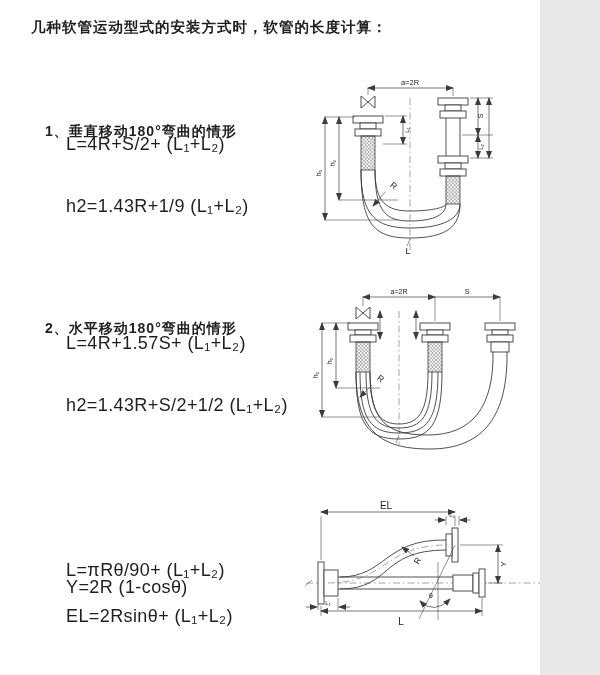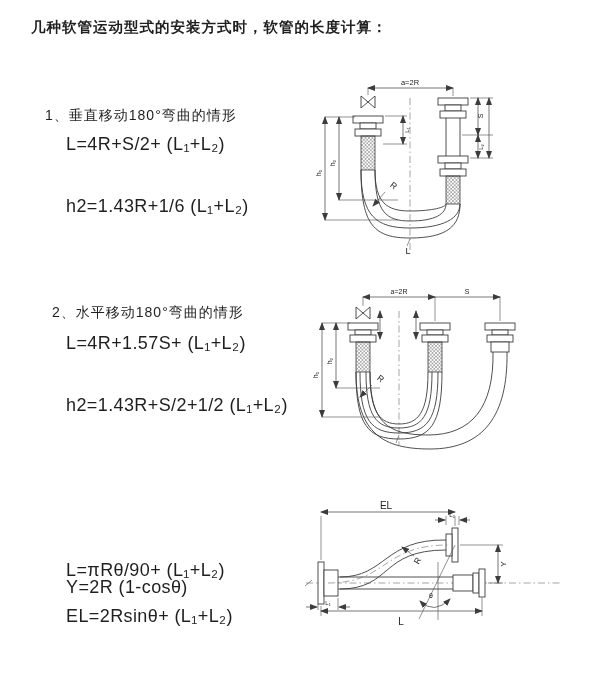--- a/index.html
+++ b/index.html
@@ -1,40 +1,40 @@
 <!DOCTYPE html>
 <html><head>
 <meta charset="utf-8">
 <style>
   html,body{margin:0;padding:0;background:#e8e8e8;}
-  #page{position:relative;width:600px;height:675px;background:#ffffff;overflow:hidden;
+  #page{position:relative;width:540px;height:675px;background:#ffffff;overflow:hidden;
         font-family:"Liberation Sans",sans-serif;color:#1f1f1f;}
   .doc-title{position:absolute;left:31px;top:18px;font-size:14.5px;font-weight:700;letter-spacing:1px;}
-  .sec-heading{position:absolute;font-size:14px;font-weight:400;letter-spacing:1px;white-space:nowrap;}
+  .sec-heading{position:absolute;font-size:14px;font-weight:700;letter-spacing:1px;white-space:nowrap;margin-top:16px;}
   .formula{position:absolute;font-size:18px;font-weight:400;letter-spacing:.4px;white-space:nowrap;}
   svg{position:absolute;overflow:visible;}
   svg text{font-family:"Liberation Sans",sans-serif;fill:#222;}
   .ln{stroke:#3c3c3c;stroke-width:.9;fill:none;}
   .thin{stroke:#4a4a4a;stroke-width:.6;fill:none;}
   .dim{stroke:#3c3c3c;stroke-width:.7;fill:none;}
   .cl{stroke:#6a6a6a;stroke-width:.6;fill:none;stroke-dasharray:7 3 1.5 3;}
   .pipe{fill:#ffffff;stroke:#3c3c3c;stroke-width:.9;}
 </style>
 </head>
 <body>
 
 <div id="page">
 
   <div class="doc-title">几种软管运动型式的安装方式时，软管的长度计算：</div>
 
   <div class="sec-heading" style="left:45px;top:107px">1、垂直移动180°弯曲的情形</div>
   <div class="formula" style="left:66px;top:134px">L=4R+S/2+ (L₁+L₂)</div>
-  <div class="formula" style="left:66px;top:196px">h2=1.43R+1/6 (L₁+L₂)</div>
-
-  <div class="sec-heading" style="left:52px;top:304px">2、水平移动180°弯曲的情形</div>
+  <div class="formula" style="left:66px;top:196px">h2=1.43R+1/9 (L₁+L₂)</div>
+
+  <div class="sec-heading" style="left:45px;top:304px">2、水平移动180°弯曲的情形</div>
   <div class="formula" style="left:66px;top:333px">L=4R+1.57S+ (L₁+L₂)</div>
   <div class="formula" style="left:66px;top:395px">h2=1.43R+S/2+1/2 (L₁+L₂)</div>
 
   <div class="formula" style="left:66px;top:560px">L=πRθ/90+ (L₁+L₂)</div>
   <div class="formula" style="left:66px;top:577px">Y=2R (1-cosθ)</div>
   <div class="formula" style="left:66px;top:606px">EL=2Rsinθ+ (L₁+L₂)</div>
 
   <svg style="left:313px;top:68px" width="235" height="195" viewBox="0 0 235 195">
     <defs>
       <marker id="a1" markerUnits="userSpaceOnUse" markerWidth="8" markerHeight="6" refX="7" refY="3" orient="auto-start-reverse">

